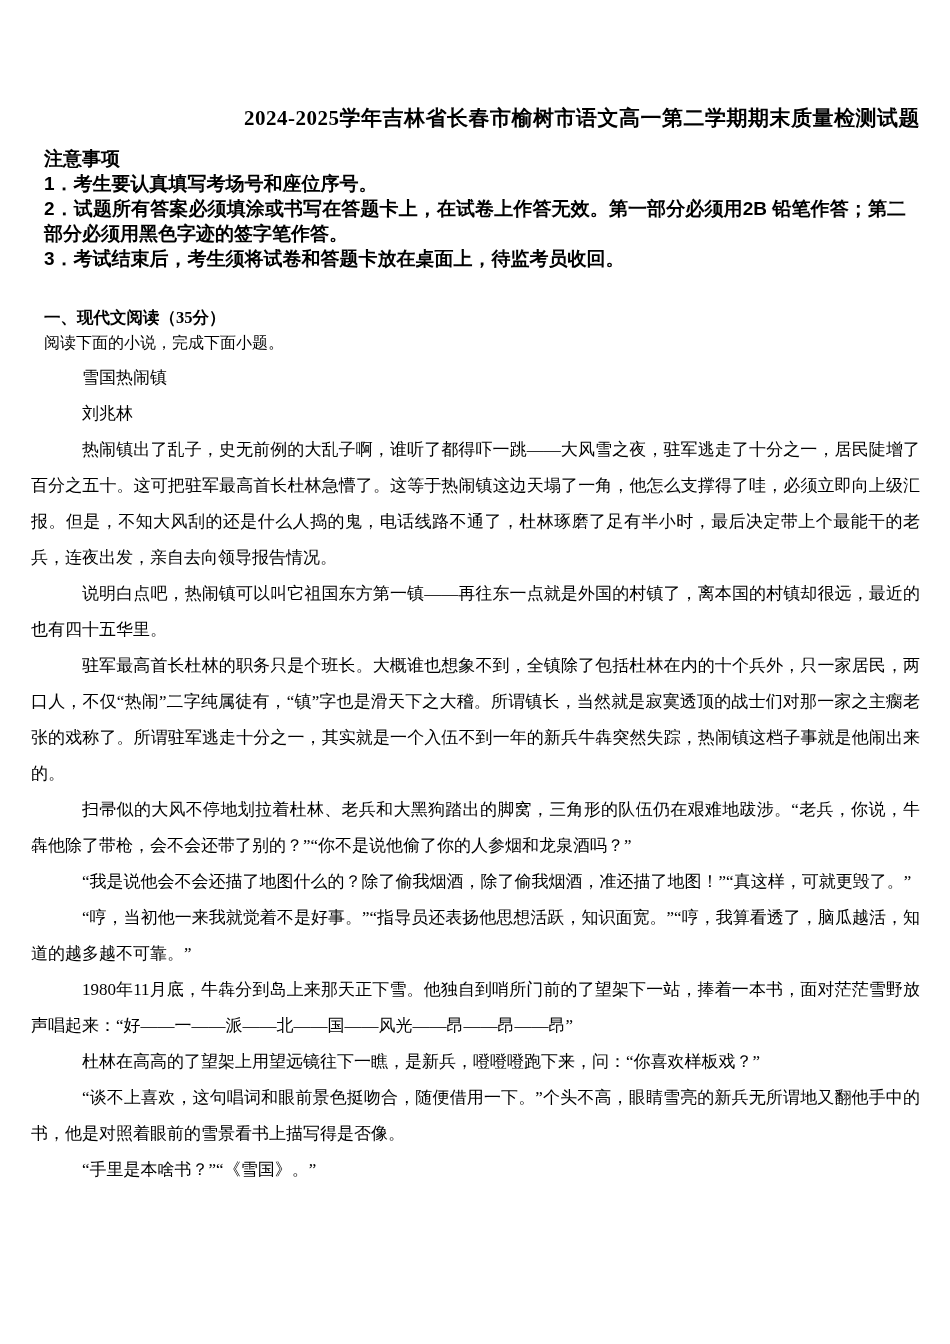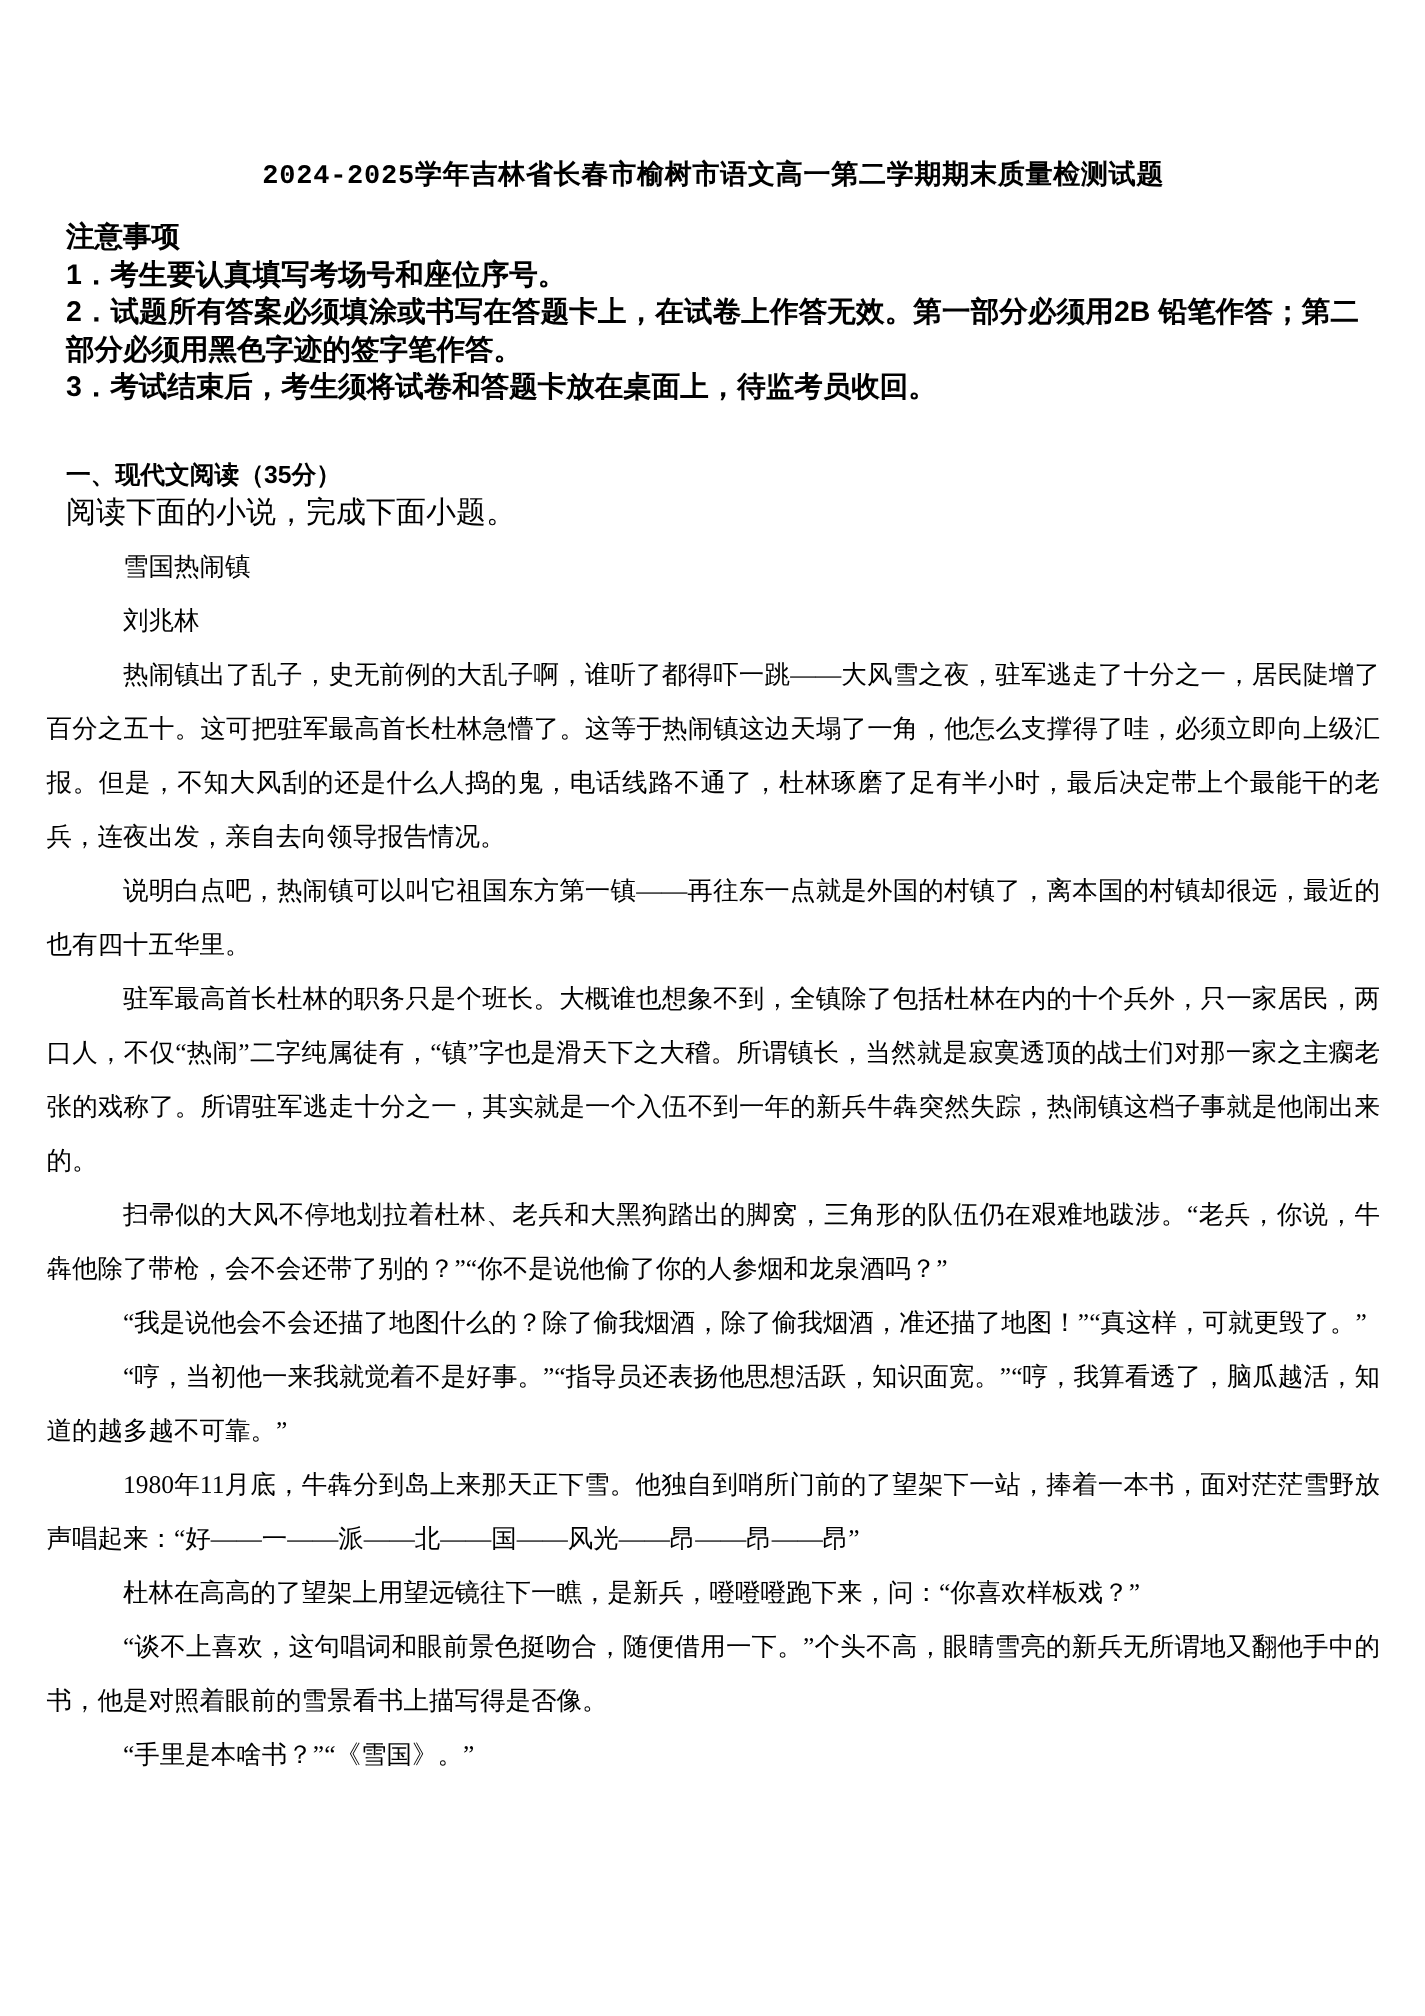--- a/index.html
+++ b/index.html
@@ -11,49 +11,49 @@
     font-family: "Liberation Serif", "DejaVu Serif", serif;
     overflow: hidden;
   }
   .page {
     width: 950px;
     height: 1344px;
     padding: 104px 30px 0 31px;
     background: #ffffff;
   }
   .doc-title {
-    font-family: Liberation Mono, monospace;
+    font-family: Liberation Serif, serif;
     font-weight: 700;
-    font-size: 18px;
+    font-size: 21px;
     line-height: 28px;
-    text-align: center;
+    text-align: right;
     letter-spacing: 0.5px;
   }
   .notice {
     margin: 14px 14px 0 13px;
     font-family: "Liberation Sans", "DejaVu Sans", sans-serif;
     font-weight: 700;
     font-size: 19px;
     line-height: 25px;
   }
   .notice-heading { font-weight: 700; }
   .notice-item {
     text-align: justify;
     word-break: break-all;
   }
   .section-heading {
     margin: 34px 0 0 13px;
-    font-family: Liberation Sans, sans-serif;
+    font-family: Liberation Serif, serif;
     font-weight: 700;
     font-size: 16.5px;
     line-height: 25px;
   }
   .instruction {
     margin-left: 13px;
-    font-size: 20px;
+    font-size: 16px;
     line-height: 25px;
   }
   .story {
     margin-top: 5px;
     font-size: 17px;
     line-height: 36px;
   }
   .story p {
     text-indent: 3em;
     text-align: justify;

